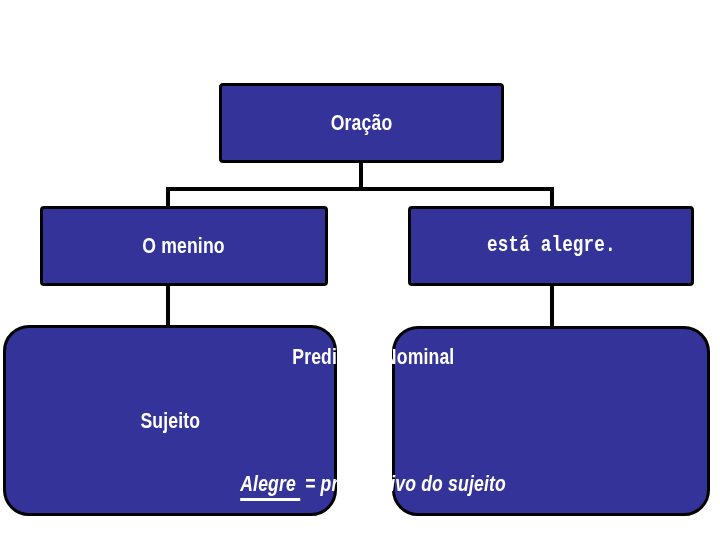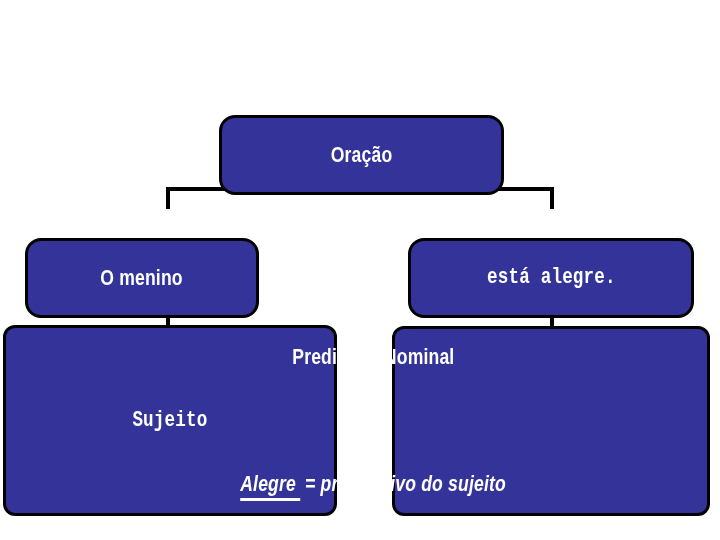--- a/index.html
+++ b/index.html
@@ -12,22 +12,22 @@
   }
   .node{
     position:absolute;
     box-sizing:border-box;
     background:#333399;
     border:3px solid #000000;
     display:flex;
     align-items:center;
     justify-content:center;
   }
-  .node-small{border-radius:16px;margin-top:32px;}
-  .node-big{border-radius:12px;font-family:Liberation Mono, monospace;}
+  .node-small{border-radius:4px;}
+  .node-big{border-radius:26px;}
   .conn{
     position:absolute;
     background:#000000;
   }
   .txt{
     display:inline-block;
     transform:scaleX(0.8);
     transform-origin:center center;
     white-space:nowrap;
     color:#ffffff;
@@ -42,21 +42,21 @@
     text-align:center;
     height:28px;
     padding-left:31px;
   }
   .u{
     border-bottom:3px solid #ffffff;
     padding:0 5px 2px 0;
   }
   
   #node-oracao   {left:219px; top:83px;  width:285px; height:80px;}
-  #node-menino   {left:25px;  top:206px; width:234px; height:80px;}
+  #node-menino   {left:40px;  top:206px; width:288px; height:80px;}
   #node-alegre   {left:408px; top:206px; width:286px; height:80px;font-family:Liberation Mono, monospace;}
   #node-sujeito  {left:3px;   top:325px; width:334px; height:191px;}
   #node-predicado{left:392px; top:326px; width:318px; height:190px;}
   
   #conn-root-stub {left:359px; top:160px; width:4px;  height:30px;}
   #conn-hline     {left:166px; top:187px; width:388px; height:4px;}
   #conn-drop-left {left:166px; top:189px; width:4px;  height:20px;}
   #conn-drop-right{left:550px; top:189px; width:4px;  height:20px;}
   #conn-left-stub {left:166px; top:283px; width:4px;  height:45px;}
   #conn-right-stub{left:550px; top:283px; width:4px;  height:46px;}

